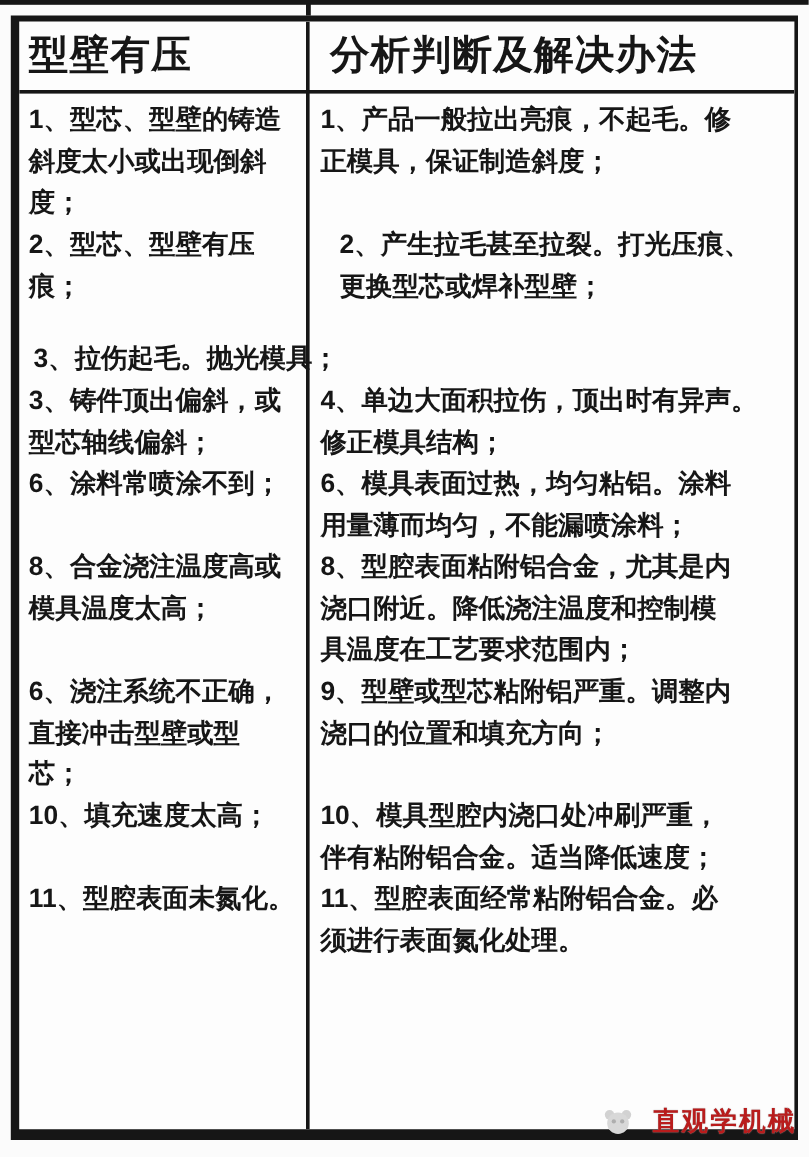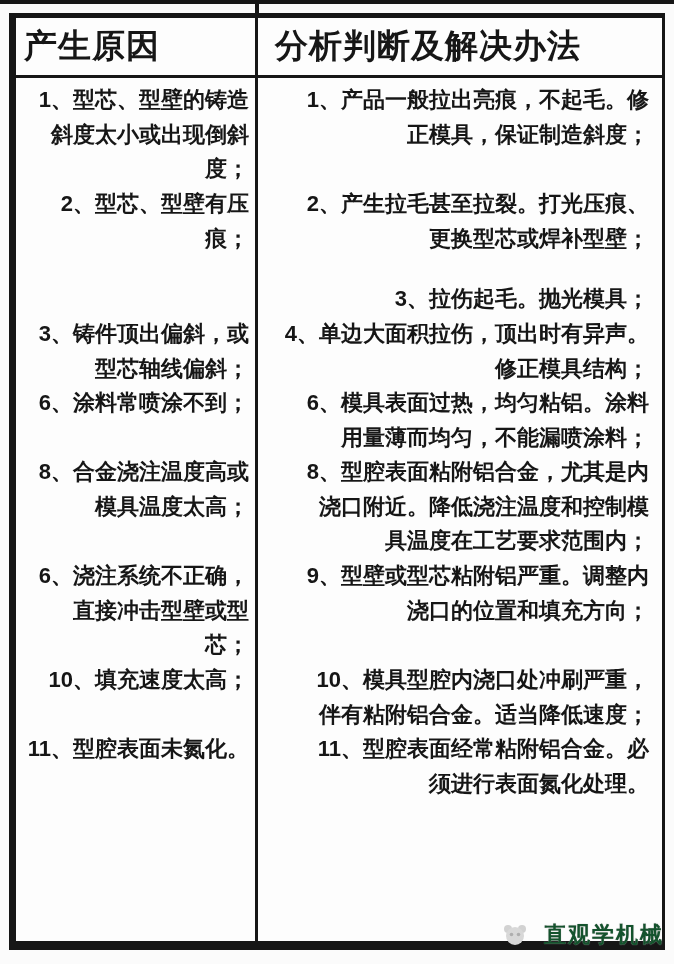--- a/index.html
+++ b/index.html
@@ -25,48 +25,48 @@
   .thead{
     display:flex;align-items:center;height:57px;
     border-bottom:3px solid #161616;
     font-size:33px;font-weight:700;letter-spacing:1px;
   }
   .thead .c1{width:239px;box-sizing:border-box;padding-left:8px;}
   .thead .c2{flex:1;box-sizing:border-box;padding-left:20px;}
 
   .tbody{padding-top:5px;font-size:22px;line-height:34.5px;font-weight:700;}
   .trow{display:flex;}
-  .cell{white-space:pre-line;box-sizing:border-box;text-align:right;}
+  .cell{white-space:pre-line;box-sizing:border-box;}
   .trow .c1{width:239px;padding-left:8px;padding-right:6px;}
   .trow .c2{flex:1;padding-left:12px;padding-right:13px;}
   .h1{min-height:35px;}
   .h2{min-height:69px;}
   .h3{min-height:104px;}
   .gap{padding-bottom:26px;gap:16px;}
 
   .watermark{
     position:absolute;right:10px;top:921px;height:28px;
     display:flex;align-items:center;gap:16px;z-index:5;
-    color:#14532d;font-size:22px;font-weight:700;letter-spacing:2px;
+    color:#b91c1c;font-size:22px;font-weight:700;letter-spacing:2px;
     text-shadow:0 0 1px #9a9a9a;
   }
   .wm-logo{width:26px;height:24px;flex:0 0 auto;}
 </style>
 </head>
 <body>
 
 <div class="top-rule"></div>
 <div class="top-stub"></div>
 
 <div class="table-frame">
   <div class="table-inner">
     <div class="vline"></div>
 
     <div class="thead">
-      <div class="c1">产生原因</div>
+      <div class="c1">型壁有压</div>
       <div class="c2">分析判断及解决办法</div>
     </div>
 
     <div class="tbody">
       <div class="trow h3">
         <div class="cell c1">1、型芯、型壁的铸造
 斜度太小或出现倒斜
 度；</div>
         <div class="cell c2">1、产品一般拉出亮痕，不起毛。修
 正模具，保证制造斜度；</div>

